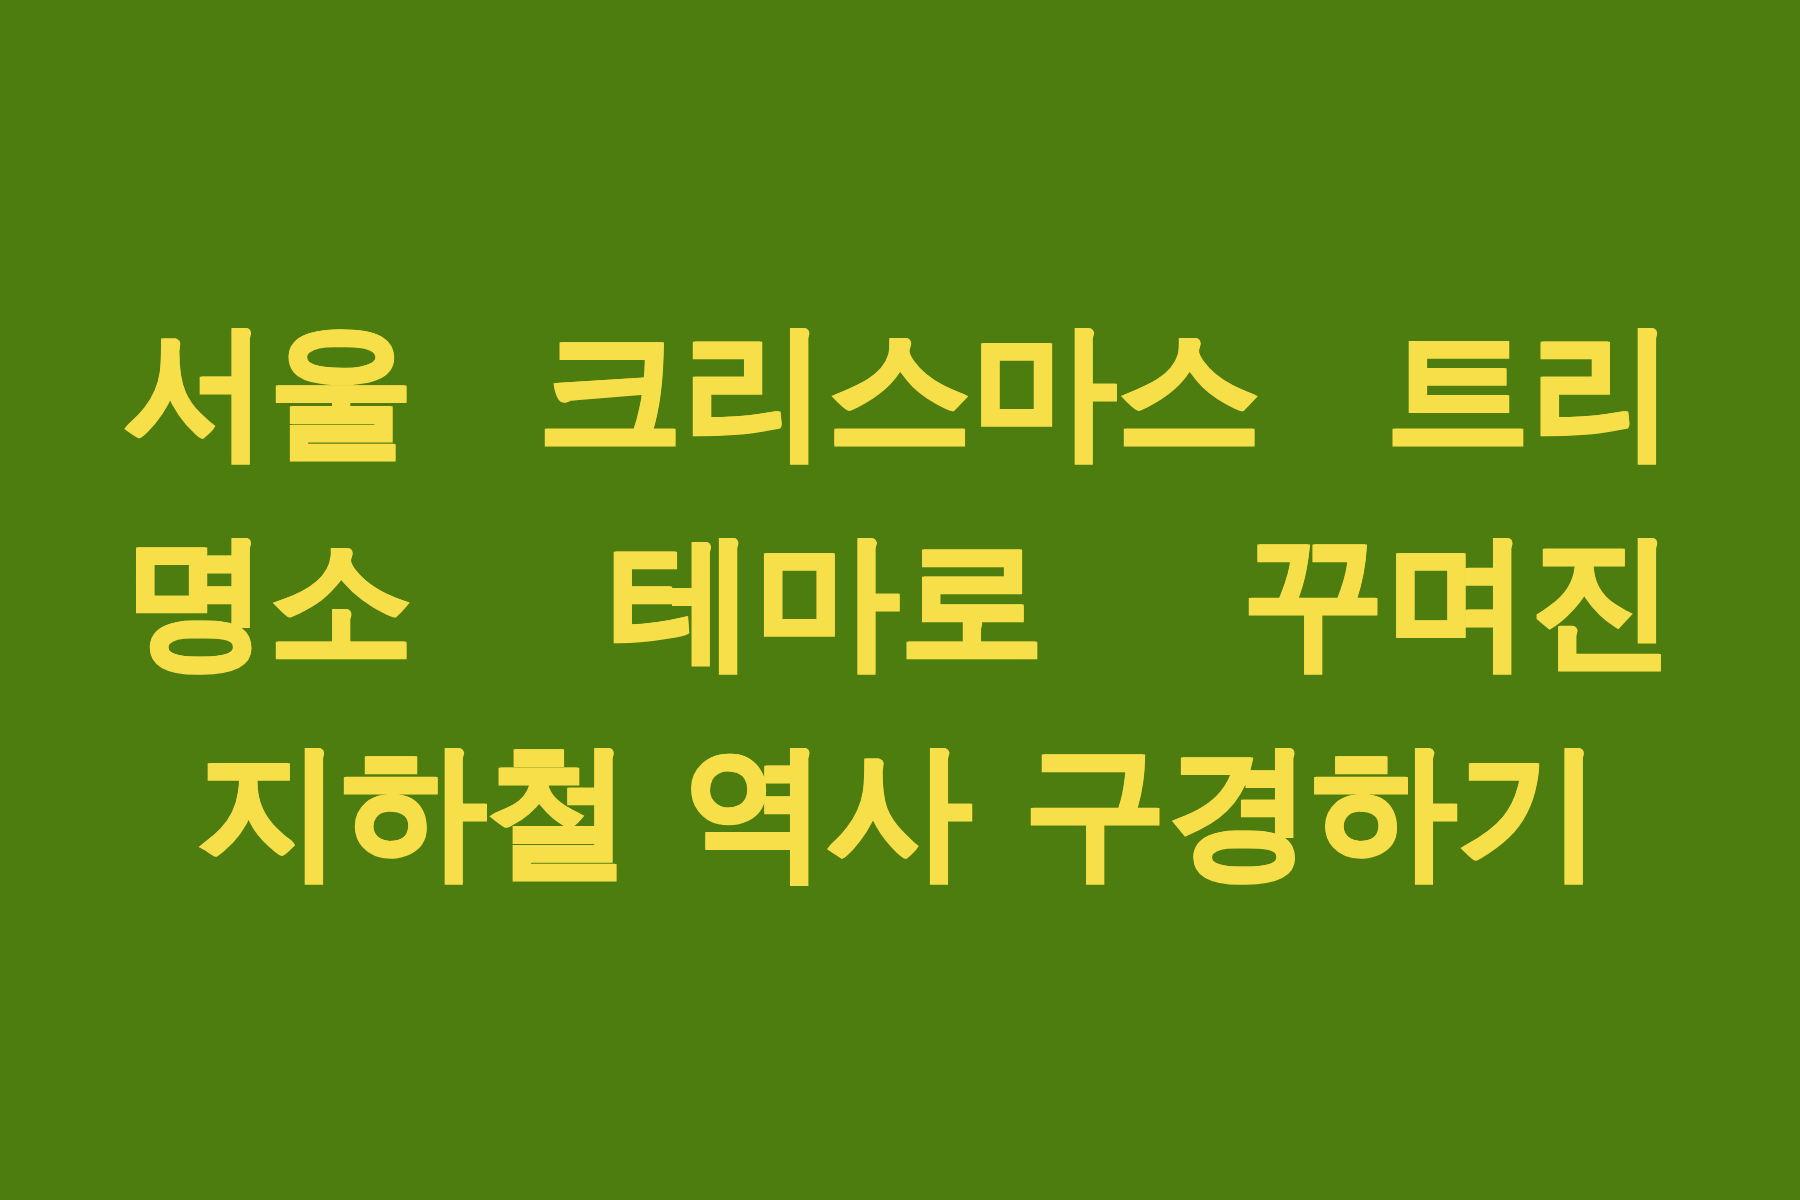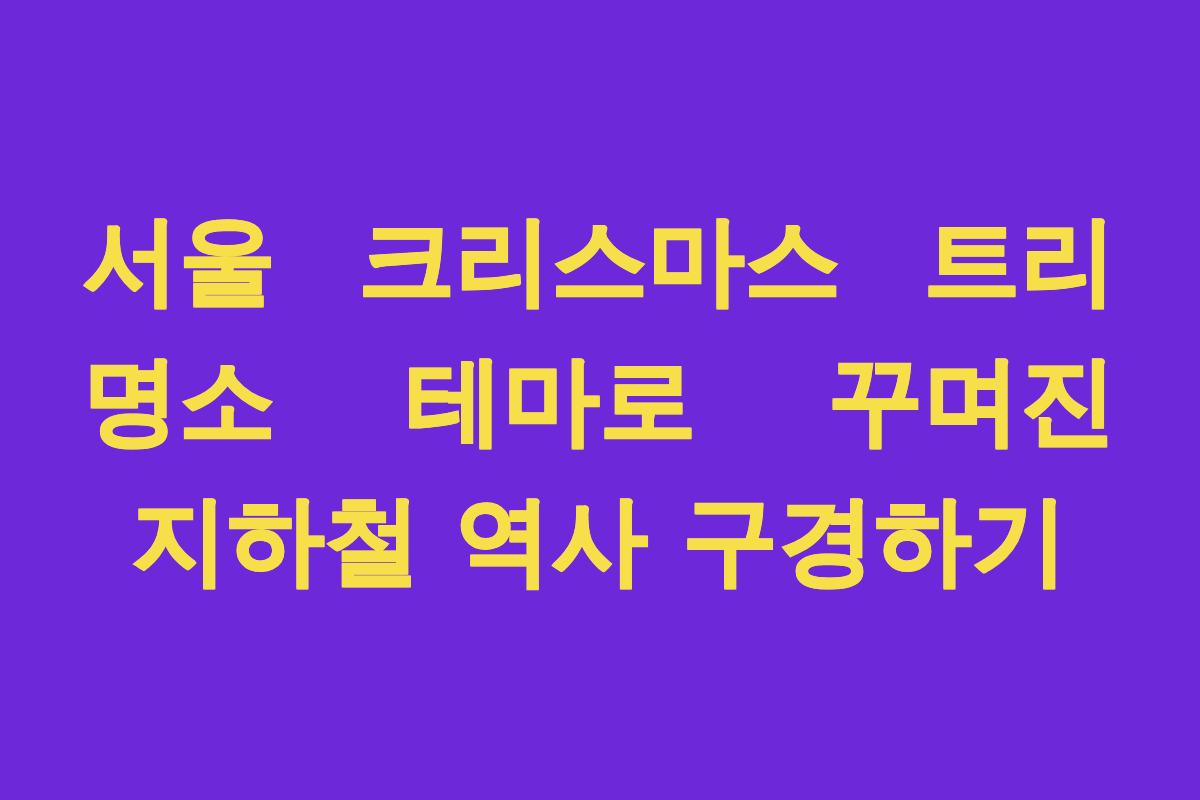--- a/index.html
+++ b/index.html
@@ -54,21 +54,21 @@
     text-shadow:
        1px 0   0 #F7DF4A,
       -1px 0   0 #F7DF4A,
        0   1px 0 #F7DF4A,
        0  -1px 0 #F7DF4A;
   }
 </style>
 </head>
 <body>
 
-<div id="title-card" style="background: #6d28d9;">
+<div id="title-card" style="background: #4d7c0f;">
 
   <div class="headline-block">
 
     <h1 class="headline" style="color: rgb(247, 223, 74); -webkit-text-stroke: 2.5px rgb(247, 223, 74); text-shadow: rgb(247, 223, 74) 1px 0px 0px, rgb(247, 223, 74) -1px 0px 0px, rgb(247, 223, 74) 0px 1px 0px, rgb(247, 223, 74) 0px -1px 0px;">서울 크리스마스 트리 명소 테마로 꾸며진 지하철 역사 구경하기</h1>
 
   </div>
 
 </div>
 
 </body></html>

